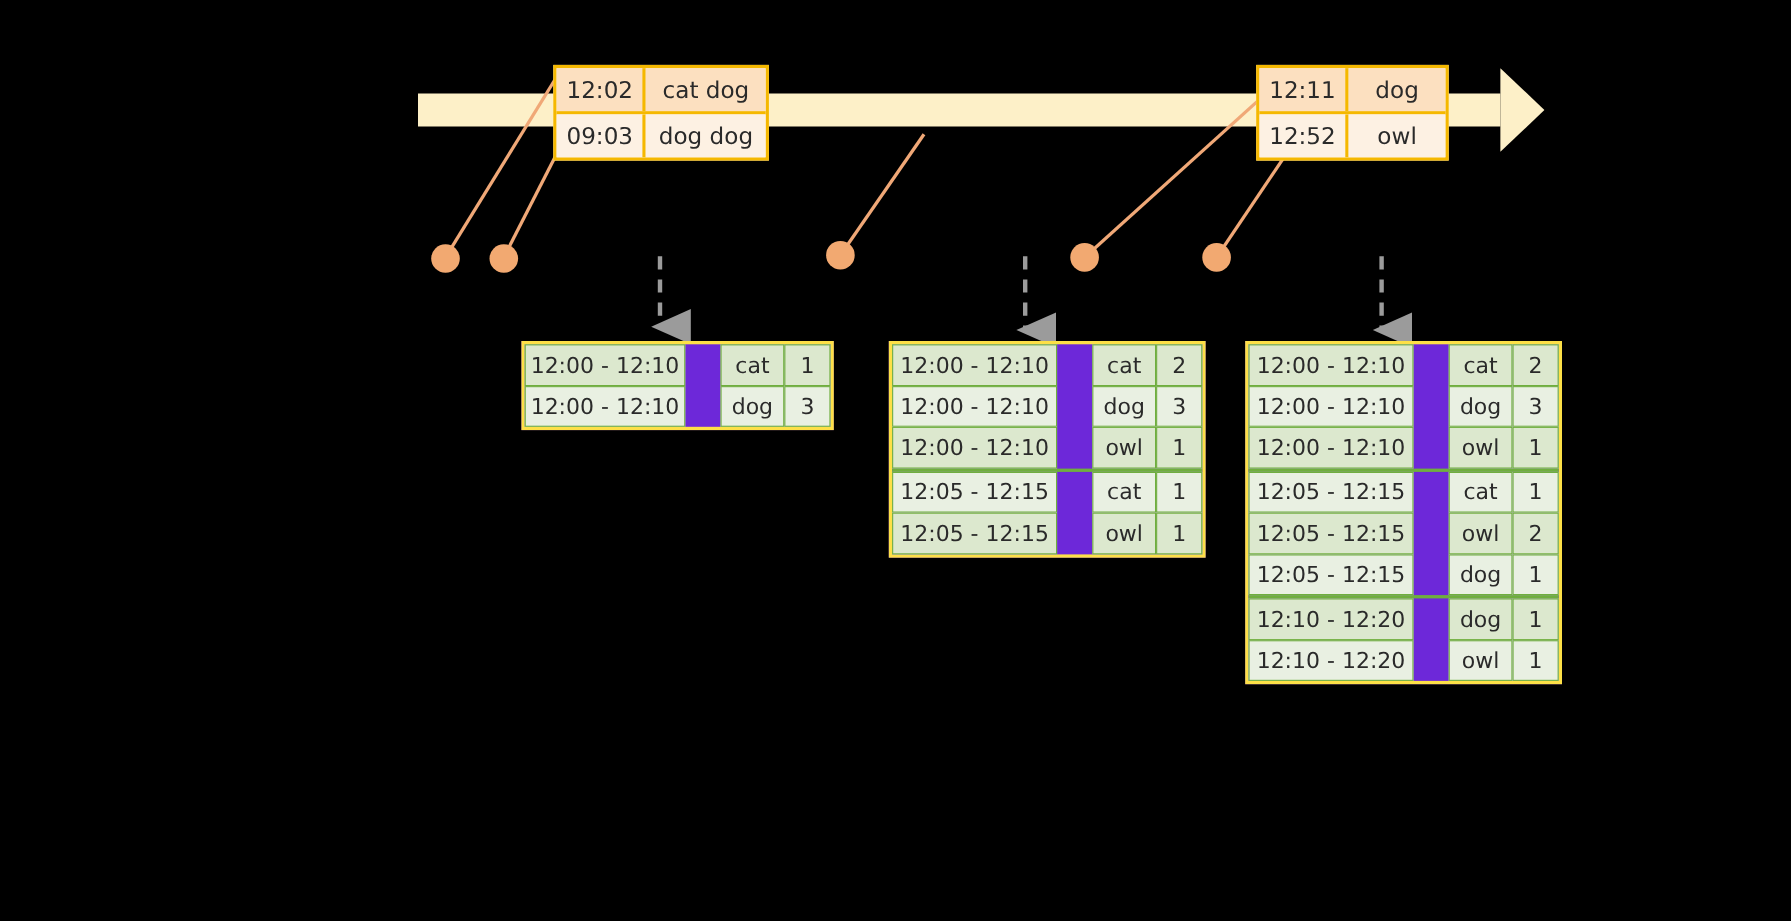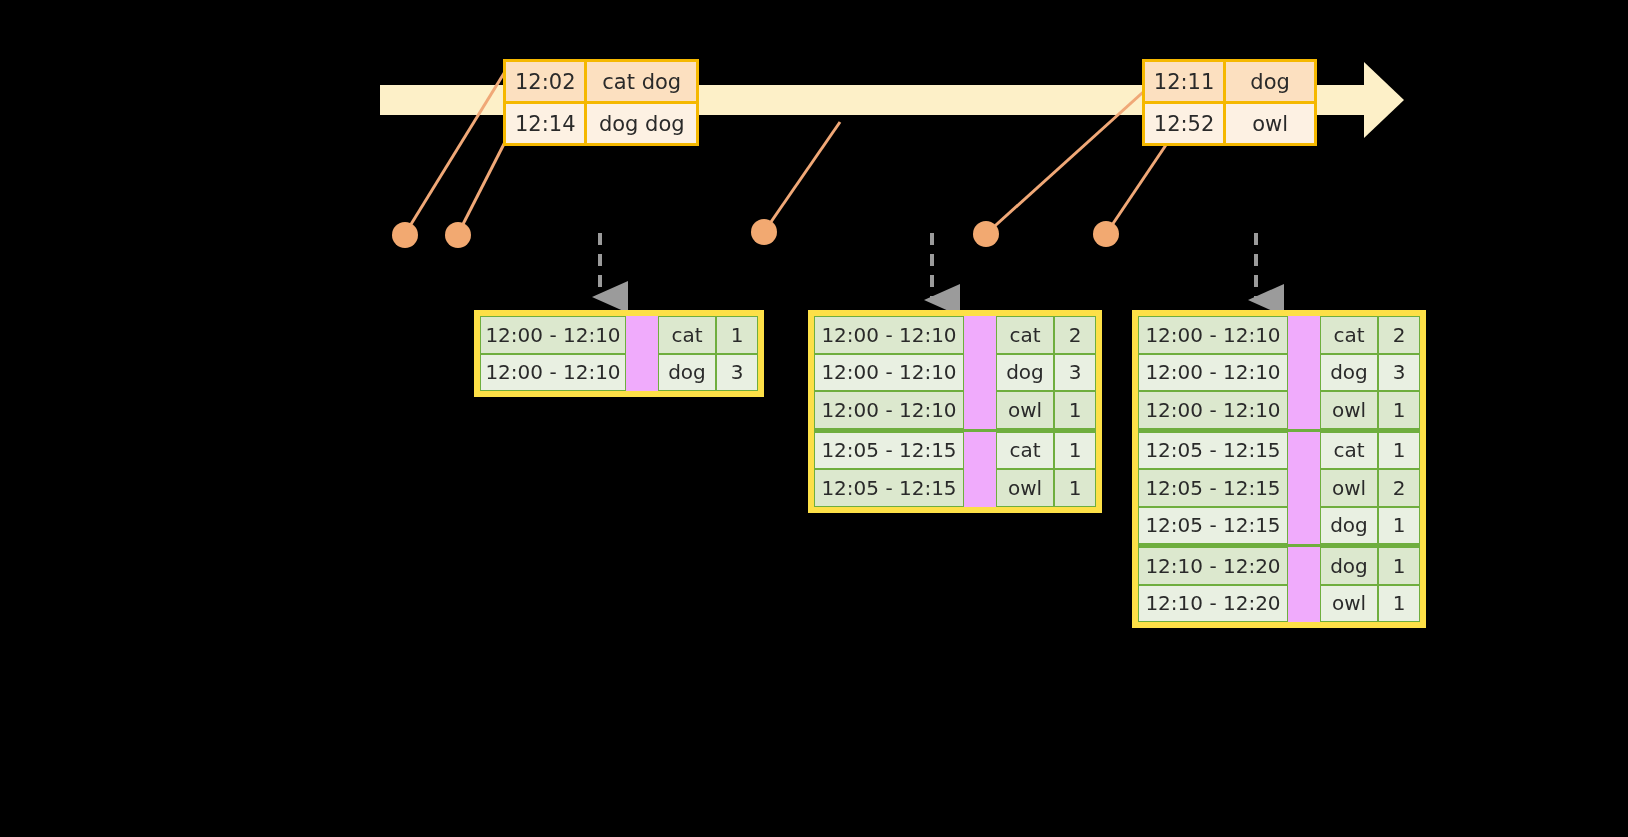--- a/index.html
+++ b/index.html
@@ -54,23 +54,23 @@
     color: #2a2a2a;
     height: 39px;
     white-space: nowrap;
   }
   .evt-cell.time { width: 84px; border-right: 3px solid #F5B800; }
   .evt-cell.payload { width: 112px; }
 
   
   .res-table {
     position: absolute;
-    border: 6px solid #fde047;
-    box-sizing: border-box;
-    background: #f0abfc;
+    border: 3px solid #fde047;
+    box-sizing: border-box;
+    background: #6d28d9;
     z-index: 5;
   }
   .res-row {
     display: flex;
     box-sizing: border-box;
   }
   .res-cell {
     box-sizing: border-box;
     display: flex;
     align-items: center;
@@ -131,21 +131,21 @@
       <line x1="1256" y1="233" x2="1256" y2="300" marker-end="url(#grayhead)"></line>
     </g>
   </svg>
 
   <div class="evt-group" style="left:503px; top:59px; width:196px;">
     <div class="evt-row shade">
       <div class="evt-cell time">12:02</div>
       <div class="evt-cell payload">cat dog</div>
     </div>
     <div class="evt-row plain">
-      <div class="evt-cell time">12:14</div>
+      <div class="evt-cell time">09:03</div>
       <div class="evt-cell payload">dog dog</div>
     </div>
   </div>
 
 
   <div class="evt-group" style="left:1142px; top:59px; width:175px;">
     <div class="evt-row shade">
       <div class="evt-cell time">12:11</div>
       <div class="evt-cell payload" style="width:91px">dog</div>
     </div>

